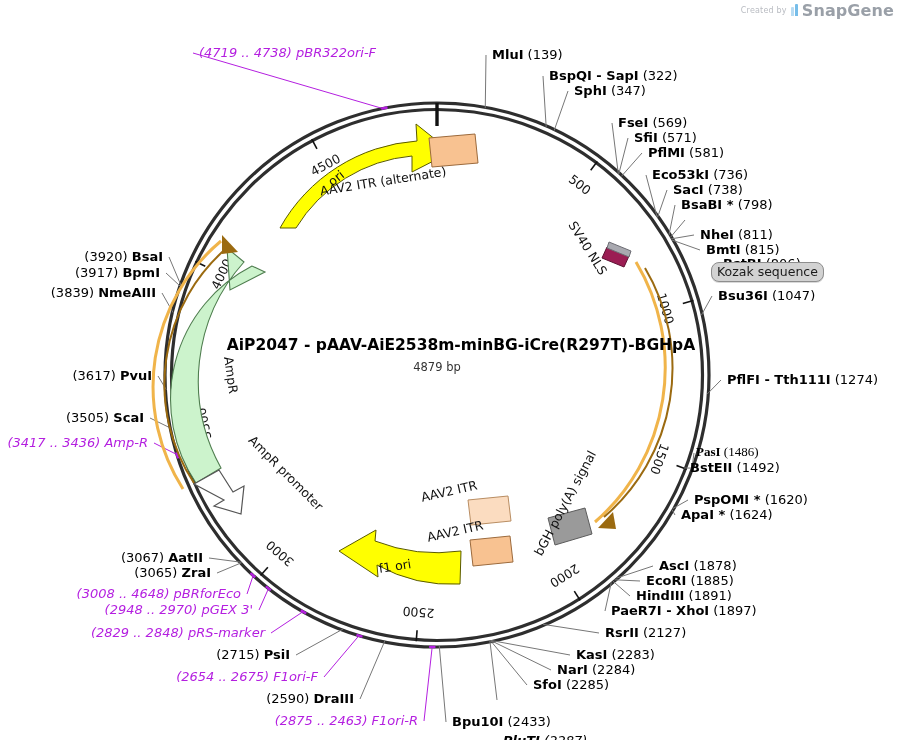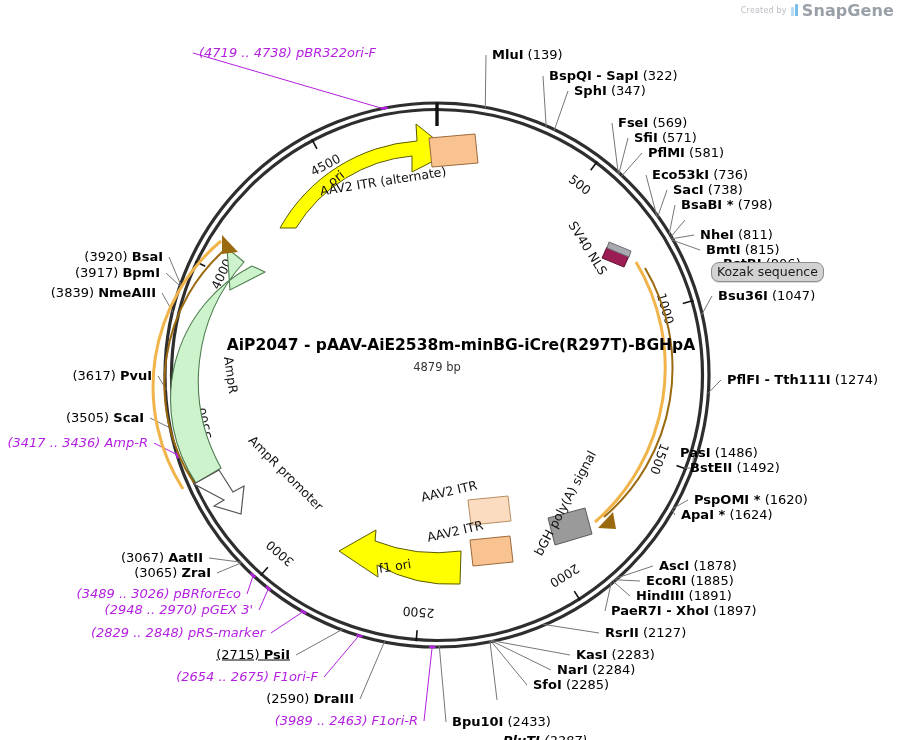--- a/index.html
+++ b/index.html
@@ -196,50 +196,50 @@
       <div class="lbl l" style="left: 634px; top: 137px;"><span class="enz">SfiI</span><span class="pos">   (571)</span></div>
       <div class="lbl l" style="left: 648px; top: 152px;"><span class="enz">PflMI</span><span class="pos">   (581)</span></div>
       <div class="lbl l" style="left: 652px; top: 174px;"><span class="enz">Eco53kI</span><span class="pos">   (736)</span></div>
       <div class="lbl l" style="left: 673px; top: 189px;"><span class="enz">SacI</span><span class="pos">   (738)</span></div>
       <div class="lbl l" style="left: 681px; top: 204px;"><span class="enz">BsaBI *</span><span class="pos">   (798)</span></div>
       <div class="lbl l" style="left: 723px; top: 219px; margin-top: 44px;"><span class="enz">BstBI</span><span class="pos">   (806)</span></div>
       <div class="lbl l" style="left: 700px; top: 234px;"><span class="enz">NheI</span><span class="pos">   (811)</span></div>
       <div class="lbl l" style="left: 706px; top: 249px;"><span class="enz">BmtI</span><span class="pos">   (815)</span></div>
       <div class="lbl l" style="left: 718px; top: 295px;"><span class="enz">Bsu36I</span><span class="pos">   (1047)</span></div>
       <div class="lbl l" style="left: 727px; top: 379px;"><span class="enz">PflFI  -  Tth111I</span><span class="pos">   (1274)</span></div>
-      <div class="lbl l" style="left: 680px; top: 452px;"><span class="enz">PasI</span><span class="pos">   (1486)</span></div>
+      <div class="lbl l" style="left: 696px; top: 452px; font-family: Liberation Serif, serif;"><span class="enz">PasI</span><span class="pos">   (1486)</span></div>
       <div class="lbl l" style="left: 690px; top: 467px;"><span class="enz">BstEII</span><span class="pos">   (1492)</span></div>
       <div class="lbl l" style="left: 694px; top: 499px;"><span class="enz">PspOMI *</span><span class="pos">   (1620)</span></div>
       <div class="lbl l" style="left: 681px; top: 514px;"><span class="enz">ApaI *</span><span class="pos">   (1624)</span></div>
       <div class="lbl l" style="left: 659px; top: 565px;"><span class="enz">AscI</span><span class="pos">   (1878)</span></div>
       <div class="lbl l" style="left: 646px; top: 580px;"><span class="enz">EcoRI</span><span class="pos">   (1885)</span></div>
       <div class="lbl l" style="left: 636px; top: 595px;"><span class="enz">HindIII</span><span class="pos">   (1891)</span></div>
       <div class="lbl l" style="left: 611px; top: 610px;"><span class="enz">PaeR7I  -  XhoI</span><span class="pos">   (1897)</span></div>
       <div class="lbl l" style="left: 605px; top: 632px;"><span class="enz">RsrII</span><span class="pos">   (2127)</span></div>
       <div class="lbl l" style="left: 576px; top: 654px;"><span class="enz">KasI</span><span class="pos">   (2283)</span></div>
       <div class="lbl l" style="left: 557px; top: 669px;"><span class="enz">NarI</span><span class="pos">   (2284)</span></div>
       <div class="lbl l" style="left: 533px; top: 684px;"><span class="enz">SfoI</span><span class="pos">   (2285)</span></div>
       <div class="lbl l" style="left: 503px; top: 740px; font-style: italic;"><span class="enz">PluTI</span><span class="pos">   (2287)</span></div>
       <div class="lbl l" style="left: 452px; top: 721px;"><span class="enz">Bpu10I</span><span class="pos">   (2433)</span></div>
       <div class="lbl r" style="left: 163px; top: 256px;"><span class="pos">(3920)  </span><span class="enz">BsaI</span></div>
       <div class="lbl r" style="left: 160px; top: 272px;"><span class="pos">(3917)  </span><span class="enz">BpmI</span></div>
       <div class="lbl r" style="left: 156px; top: 292px;"><span class="pos">(3839)  </span><span class="enz">NmeAIII</span></div>
       <div class="lbl r" style="left: 152px; top: 375px;"><span class="pos">(3617)  </span><span class="enz">PvuI</span></div>
       <div class="lbl r" style="left: 144px; top: 417px;"><span class="pos">(3505)  </span><span class="enz">ScaI</span></div>
       <div class="lbl r" style="left: 203px; top: 557px;"><span class="pos">(3067)  </span><span class="enz">AatII</span></div>
       <div class="lbl r" style="left: 211px; top: 572px;"><span class="pos">(3065)  </span><span class="enz">ZraI</span></div>
-      <div class="lbl r" style="left: 290px; top: 654px; text-decoration: underline;"><span class="pos">(2715)  </span><span class="enz">PsiI</span></div>
+      <div class="lbl r" style="left: 290px; top: 654px;"><span class="pos">(2715)  </span><span class="enz">PsiI</span></div>
       <div class="lbl r" style="left: 354px; top: 698px;"><span class="pos">(2590)  </span><span class="enz">DraIII</span></div>
       <div class="lbl purple l" style="left: 199px; top: 52px;"><span>(4719 .. 4738)  </span><span>pBR322ori-F</span></div>
       <div class="lbl purple r" style="left: 148px; top: 442px;"><span>(3417 .. 3436)  </span><span>Amp-R</span></div>
-      <div class="lbl purple r" style="left: 241px; top: 593px;"><span>(3489 .. 3026)  </span><span>pBRforEco</span></div>
+      <div class="lbl purple r" style="left: 241px; top: 593px;"><span>(3008 .. 4648)  </span><span>pBRforEco</span></div>
       <div class="lbl purple r" style="left: 253px; top: 609px;"><span>(2948 .. 2970)  </span><span>pGEX 3'</span></div>
       <div class="lbl purple r" style="left: 265px; top: 632px;"><span>(2829 .. 2848)  </span><span>pRS-marker</span></div>
       <div class="lbl purple r" style="left: 318px; top: 676px;"><span>(2654 .. 2675)  </span><span>F1ori-F</span></div>
-      <div class="lbl purple r" style="left: 418px; top: 720px;"><span>(3989 .. 2463)  </span><span>F1ori-R</span></div>
+      <div class="lbl purple r" style="left: 418px; top: 720px;"><span>(2875 .. 2463)  </span><span>F1ori-R</span></div>
       <div class="featlbl" style="left: 383px; top: 181px; transform: translate(-50%, -50%) rotate(-9deg);">AAV2 ITR (alternate)</div>
       <div class="featlbl" style="left: 449px; top: 491px; transform: translate(-50%, -50%) rotate(-13deg);">AAV2 ITR</div>
       <div class="featlbl" style="left: 455px; top: 531px; transform: translate(-50%, -50%) rotate(-13deg);">AAV2 ITR</div>
       <div class="featlbl" style="left: 565px; top: 503px; transform: translate(-50%, -50%) rotate(-62deg);">bGH poly(A) signal</div>
       <div class="featlbl" style="left: 588px; top: 248px; transform: translate(-50%, -50%) rotate(58deg);">SV40 NLS</div>
       <div class="featlbl" style="left: 336px; top: 178px; transform: translate(-50%, -50%) rotate(-38deg);">ori</div>
       <div class="featlbl" style="left: 395px; top: 566px; transform: translate(-50%, -50%) rotate(-9deg);">f1 ori</div>
       <div class="featlbl" style="left: 231px; top: 375px; transform: translate(-50%, -50%) rotate(82deg);">AmpR</div>
       <div class="featlbl" style="left: 286px; top: 473px; transform: translate(-50%, -50%) rotate(45deg);">AmpR promoter</div>
     </div>

